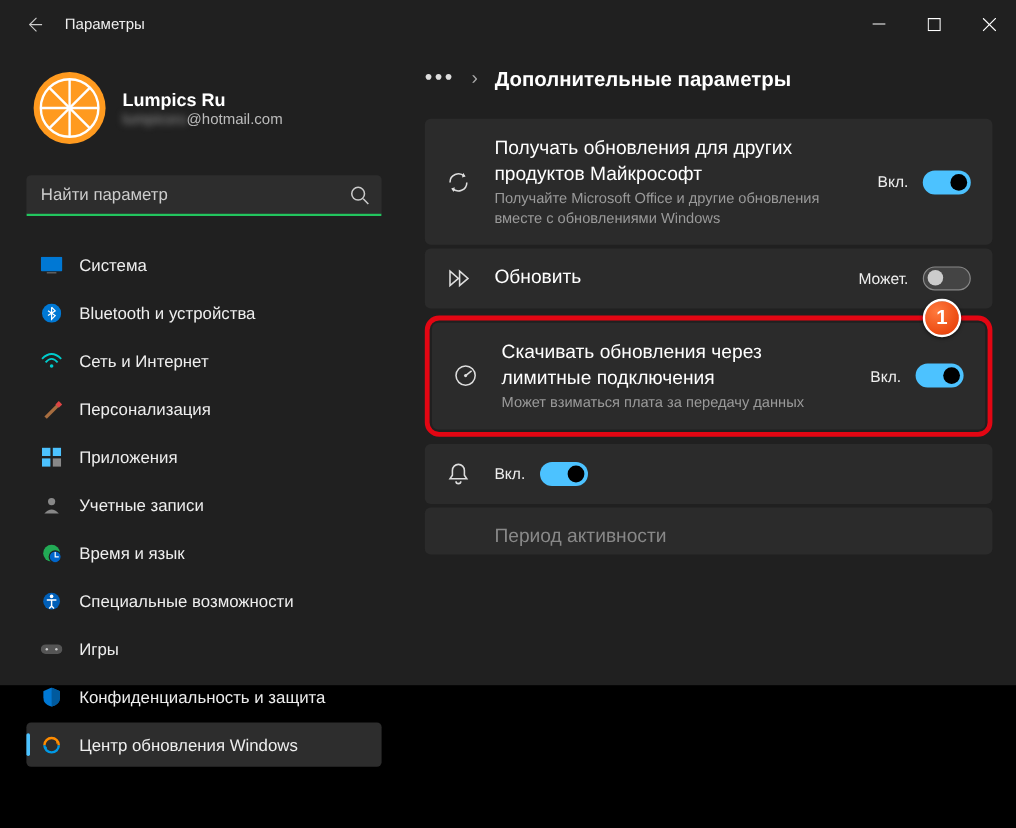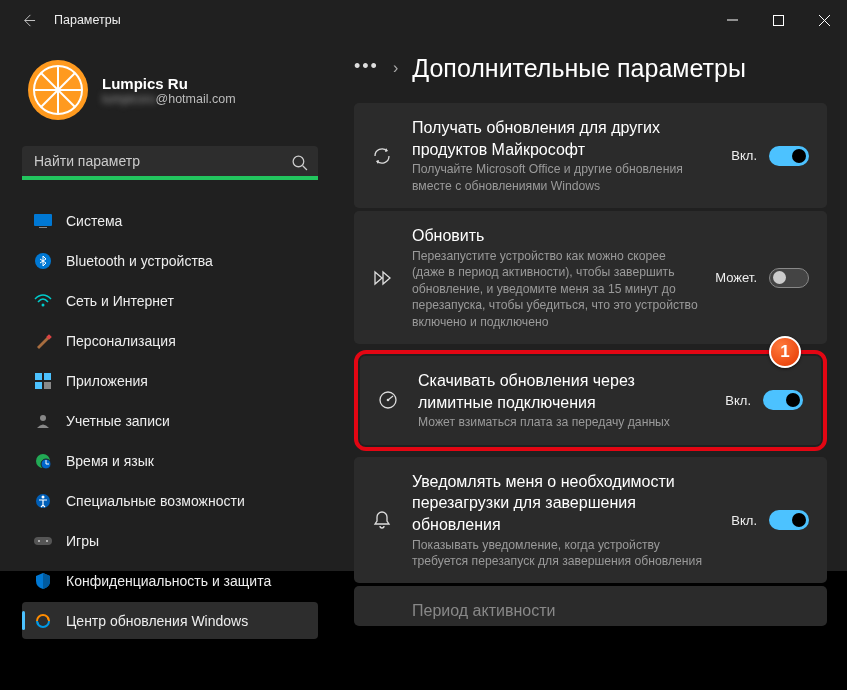--- a/index.html
+++ b/index.html
@@ -13,33 +13,33 @@
   .winctrl div { width:46px; height:40px; display:flex; align-items:center; justify-content:center; }
   .body { display:flex; height:650px; }
   .sidebar { width:330px; padding:20px 12px 10px 22px; display:flex; flex-direction:column; gap:4px; }
   .profile { display:flex; align-items:center; gap:14px; margin-bottom:22px; padding-left:6px;}
   .avatar { width:60px; height:60px; border-radius:50%; background:radial-gradient(circle,#ff9a1f 0%,#ff9a1f 100%); display:flex; align-items:center; justify-content:center; position:relative; overflow:hidden;}
   .avatar svg { width:56px; height:56px; }
   .profile-text .name { font-size:15px; font-weight:600; color:#fff; }
   .profile-text .email { font-size:12.5px; color:#bbb; }
   .profile-text .blurred { filter: blur(3px); color:#999; display:inline-block; }
   .searchbox { position:relative; margin-bottom:18px; }
-  .searchbox input { width:100%; height:34px; background:#2d2d2d; border:none; border-bottom:4px solid #22c55e; border-radius:4px 4px 0 0; padding:0 38px 0 12px; color:#fff; font-size:14px; }
+  .searchbox input { width:100%; height:34px; background:#2d2d2d; border:none; border-bottom:2px solid #22c55e; border-radius:4px 4px 0 0; padding:0 38px 0 12px; color:#fff; font-size:14px; }
   .searchbox input::placeholder { color:#ccc; }
   .searchbox .icon { position:absolute; right:10px; top:8px; color:#ccc; }
   .nav { display:flex; flex-direction:column; gap:3px; }
   .nav-item { height:37px; display:flex; align-items:center; gap:14px; padding:0 12px; border-radius:4px; font-size:14px; cursor:pointer; color:#eee;}
   .nav-item.selected { background:#2d2d2d; position:relative;}
   .nav-item.selected::before { content:""; position:absolute; left:0; top:9px; bottom:9px; width:3px; background:#4cc2ff; border-radius:2px;}
   .nav-icon { width:18px; height:18px; display:flex; align-items:center; justify-content:center; flex-shrink:0;}
   .main { flex:1; padding:14px 20px 10px 24px; overflow:hidden; }
   .bc-row { display:flex; align-items:center; gap:14px; margin-bottom:20px; }
   .ellipsis { color:#ddd; font-size:18px; letter-spacing:2px; padding-bottom:4px;}
   .chev { color:#aaa; font-size:16px; padding-bottom:2px;}
-  .page-title { font-size:25px; font-weight:400; }
+  .page-title { font-size:17px; font-weight:700; }
   .cards { display:flex; flex-direction:column; gap:3px; }
   .card { background:#2b2b2b; border-radius:5px; padding:14px 18px 14px 14px; display:flex; align-items:center; gap:16px; }
   .card-icon { width:28px; display:flex; align-items:center; justify-content:center; color:#ddd; flex-shrink:0;}
   .card-body { flex:1; min-width:0;}
   .card-title { font-size:16px; color:#fff; line-height:1.35; }
   .card-desc { font-size:12.2px; color:#9a9a9a; line-height:1.35; margin-top:1px;}
   .card-ctrl { display:flex; align-items:center; gap:12px; flex-shrink:0;}
   .toggle-label { font-size:13px; color:#eee; }
   .toggle { width:40px; height:20px; border-radius:10px; position:relative; }
   .toggle.on { background:#4cc2ff; }
@@ -250,21 +250,20 @@
         </div>
 
         <div class="card">
           <span class="card-icon">
               <svg width="22" height="22" viewBox="0 0 22 22">
                 <path d="M4 5l7 6-7 6zM12 5l7 6-7 6z" stroke="#ddd" fill="none" stroke-width="1.3"></path>
               </svg>
             </span>
           <div class="card-body">
             <div class="card-title">Обновить</div>
-            <div class="card-desc">Перезапустите устройство как можно скорее (даже в период активности), чтобы завершить обновление, и уведомите меня за 15 минут до перезапуска, чтобы убедиться, что это устройство включено и подключено</div>
           </div>
           <div class="card-ctrl">
             <span class="toggle-label">Может.</span>
             <div class="toggle off"></div>
           </div>
         </div>
 
         <div class="highlight-wrap">
           <div class="badge">1</div>
           <div class="card">
@@ -286,24 +285,20 @@
           </div>
         </div>
 
         <div class="card">
           <span class="card-icon">
               <svg width="22" height="22" viewBox="0 0 22 22">
                 <path d="M11 3a5 5 0 0 0-5 5v4l-2 3h14l-2-3V8a5 5 0 0 0-5-5z" stroke="#ddd" fill="none" stroke-width="1.3"></path>
                 <path d="M9 17a2 2 0 0 0 4 0" stroke="#ddd" fill="none" stroke-width="1.3"></path>
               </svg>
             </span>
-          <div class="card-body">
-            <div class="card-title">Уведомлять меня о необходимости перезагрузки для завершения обновления</div>
-            <div class="card-desc">Показывать уведомление, когда устройству требуется перезапуск для завершения обновления</div>
-          </div>
           <div class="card-ctrl">
             <span class="toggle-label">Вкл.</span>
             <div class="toggle on"></div>
           </div>
         </div>
 
         <div class="card" style="padding-bottom:4px;">
           <span class="card-icon"></span>
           <div class="card-body">
             <div class="card-title" style="color:#888;">Период активности</div>

